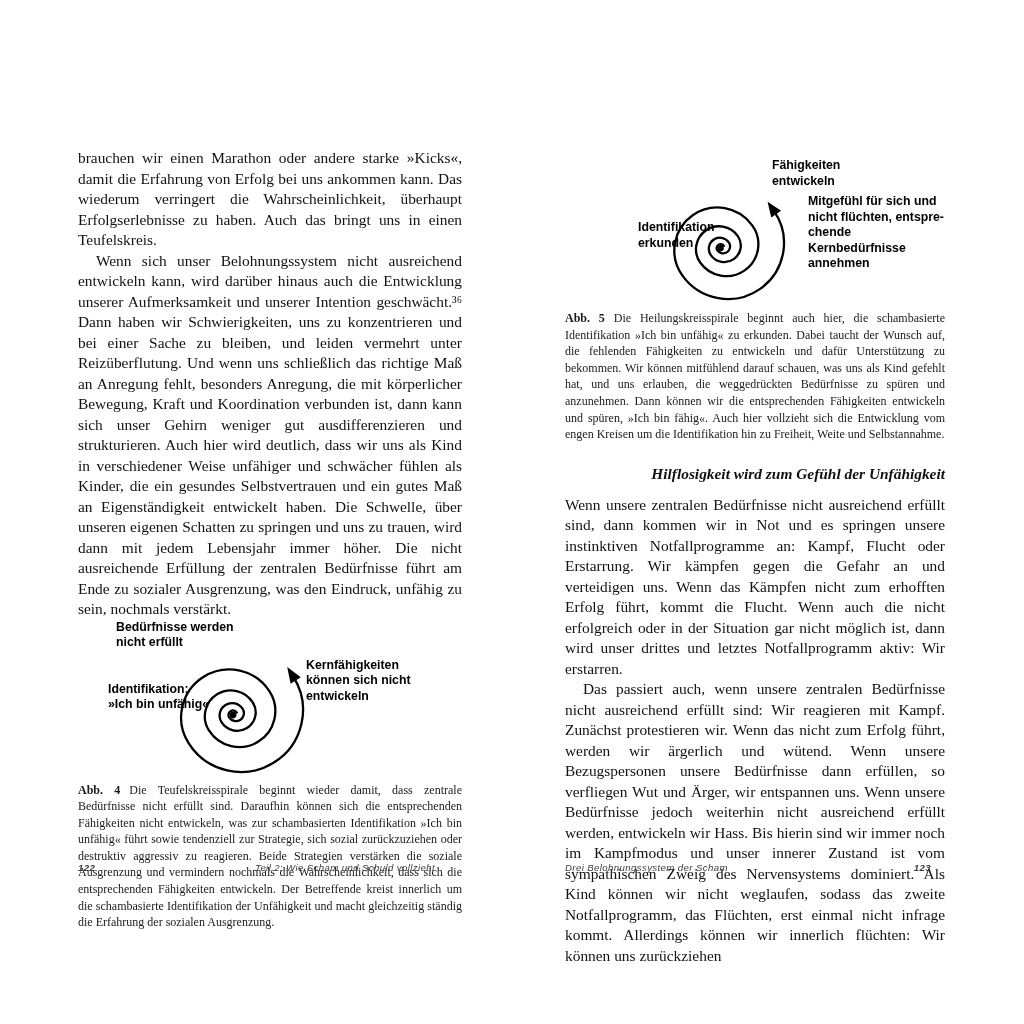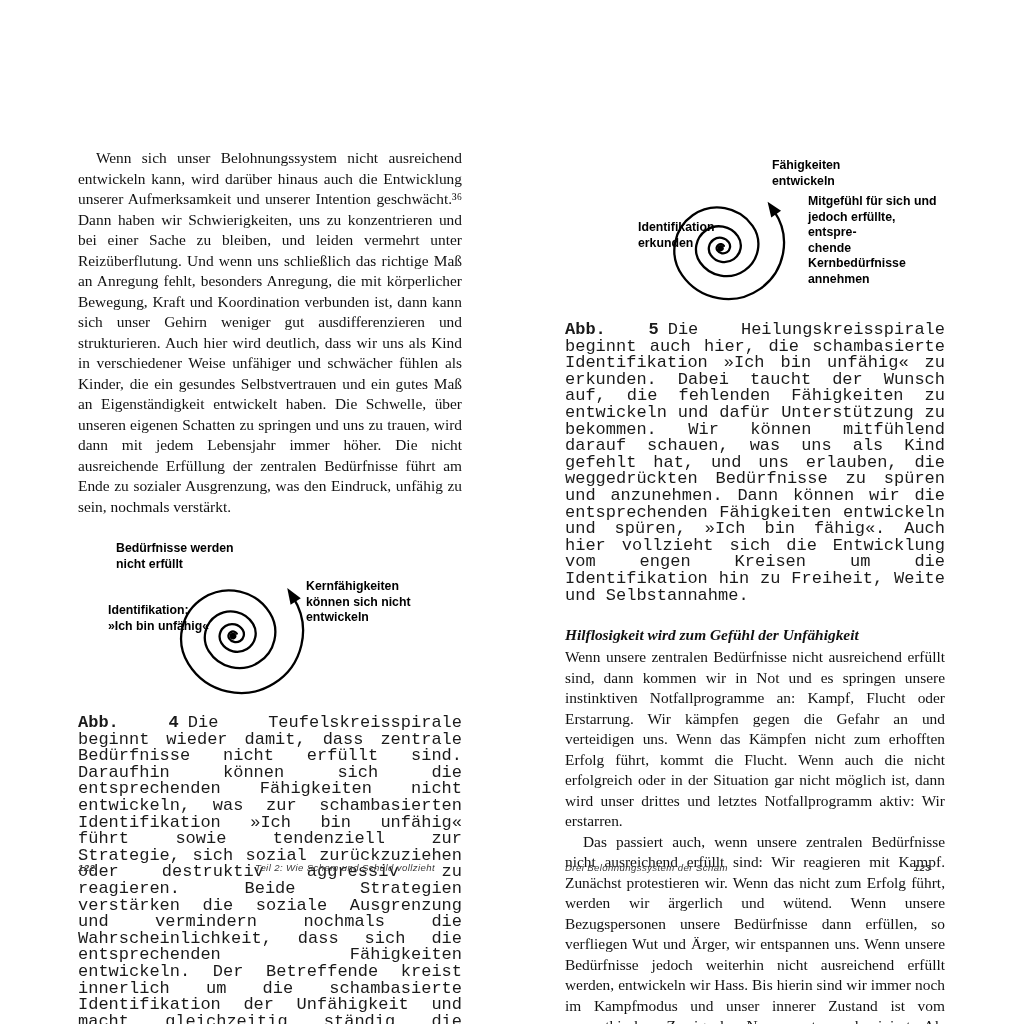--- a/index.html
+++ b/index.html
@@ -8,46 +8,47 @@
   .spread{position:absolute;inset:0;background:#fff;}
 
   .col{position:absolute;}
   .col-left{left:78px;top:148px;width:384px;}
   .col-right{left:565px;top:138px;width:380px;}
 
   .body-text p{margin:0;font-size:15.4px;line-height:20.5px;text-align:justify;}
   .body-text p.indent{text-indent:18px;}
 
   .fig{position:relative;width:100%;}
-  .fig-left{height:152px;margin-top:24px;}
+  .fig-left{height:152px;margin-top:0;}
   .fig-right{height:162px;}
   .fig-label{position:absolute;font-family:"Liberation Sans", sans-serif;
              font-weight:700;font-size:12.3px;line-height:15.5px;
              white-space:pre-line;color:#000;}
   .fig svg{position:absolute;overflow:visible;}
   .spiral{fill:none;stroke:#000;stroke-width:2.3;stroke-linecap:round;}
 
-  .caption{margin-top:22px;font-family:Liberation Mono, monospace;
-           font-size:17px;line-height:16.6px;text-align:justify;color:#1a1a1a;}
+  .caption{margin-top:10px;font-family:Liberation Serif, serif;
+           font-size:12px;line-height:16.6px;text-align:justify;color:#1a1a1a;}
   .cap-label{font-weight:700;margin-right:9px;}
 
   .section-heading{font-style:italic;font-weight:700;font-size:15.4px;
-                   text-align:left;margin:22px 0 3px 0;}
+                   text-align:right;margin:22px 0 12px 0;}
 
   .footer-item{position:absolute;top:862px;font-family:"Liberation Sans", sans-serif;
                font-size:9.6px;letter-spacing:0.4px;color:#3b3b3b;font-style:italic;}
   .page-num{font-weight:700;}
 </style>
 </head>
 <body>
 
 <div class="spread">
 
   <div class="col col-left">
     <div class="body-text">
+      <p>brauchen wir einen Marathon oder andere starke »Kicks«, damit die Erfahrung von Erfolg bei uns ankommen kann. Das wiederum verringert die Wahrscheinlichkeit, überhaupt Erfolgserlebnisse zu haben. Auch das bringt uns in einen Teufelskreis.</p>
       <p class="indent">Wenn sich unser Belohnungssystem nicht ausreichend entwickeln kann, wird darüber hinaus auch die Entwicklung unserer Aufmerksamkeit und unserer Intention geschwächt.³⁶ Dann haben wir Schwierigkeiten, uns zu konzentrieren und bei einer Sache zu bleiben, und leiden vermehrt unter Reizüberflutung. Und wenn uns schließlich das richtige Maß an Anregung fehlt, besonders Anregung, die mit körperlicher Bewegung, Kraft und Koordination verbunden ist, dann kann sich unser Gehirn weniger gut ausdifferenzieren und strukturieren. Auch hier wird deutlich, dass wir uns als Kind in verschiedener Weise unfähiger und schwächer fühlen als Kinder, die ein gesundes Selbstvertrauen und ein gutes Maß an Eigenständigkeit entwickelt haben. Die Schwelle, über unseren eigenen Schatten zu springen und uns zu trauen, wird dann mit jedem Lebensjahr immer höher. Die nicht ausreichende Erfüllung der zentralen Bedürfnisse führt am Ende zu sozialer Ausgrenzung, was den Eindruck, unfähig zu sein, nochmals verstärkt.</p>
     </div>
 
     <div class="fig fig-left">
       <svg style="left:58px;top:2px;" width="260" height="150" viewBox="0 0 260 150">
         <g transform="translate(105,88) rotate(-32)">
           <path class="spiral" d="M 62 0 A 62 62 0 0 1 -62 0 A 48 48 0 0 1 34 0 A 36 36 0 0 1 -38 0 A 26 26 0 0 1 14 0 A 18.5 18.5 0 0 1 -23 0 A 12.5 12.5 0 0 1 2 0 A 8 8 0 0 1 -14 0 A 4.5 4.5 0 0 1 -5 0"></path>
           <polygon points="56,4 68,4 62,-12" fill="#000"></polygon>
           <circle cx="-9.5" cy="0" r="3.4" fill="#000"></circle>
         </g>
@@ -72,21 +73,21 @@
       <svg style="left:60px;top:28px;" width="250" height="140" viewBox="0 0 250 140">
         <g transform="translate(103,77) rotate(-35)">
           <path class="spiral" d="M 56 0 A 56 56 0 0 1 -56 0 A 43 43 0 0 1 30 0 A 32 32 0 0 1 -34 0 A 23 23 0 0 1 12 0 A 16.5 16.5 0 0 1 -21 0 A 11 11 0 0 1 1 0 A 7 7 0 0 1 -13 0 A 4 4 0 0 1 -5 0"></path>
           <polygon points="50,4 62,4 56,-11" fill="#000"></polygon>
           <circle cx="-9" cy="0" r="3.1" fill="#000"></circle>
         </g>
       </svg>
       <div class="fig-label" style="left:207px;top:20px;">Fähigkeiten
 entwickeln</div>
       <div class="fig-label" style="left:243px;top:56px;">Mitgefühl für sich und
-jedoch erfüllte, entspre-
+nicht flüchten, entspre-
 chende Kernbedürfnisse
 annehmen</div>
       <div class="fig-label" style="left:73px;top:82px;">Identifikation
 erkunden</div>
     </div>
 
     <p class="caption">
       <b class="cap-label">Abb. 5</b><span>Die Heilungskreisspirale beginnt auch hier, die schambasierte Identifikation »Ich bin unfähig« zu erkunden. Dabei taucht der Wunsch auf, die fehlenden Fähigkeiten zu entwickeln und dafür Unterstützung zu bekommen. Wir können mitfühlend darauf schauen, was uns als Kind gefehlt hat, und uns erlauben, die weggedrückten Bedürfnisse zu spüren und anzunehmen. Dann können wir die entsprechenden Fähigkeiten entwickeln und spüren, »Ich bin fähig«. Auch hier vollzieht sich die Entwicklung vom engen Kreisen um die Identifikation hin zu Freiheit, Weite und Selbstannahme.</span>
     </p>
 

